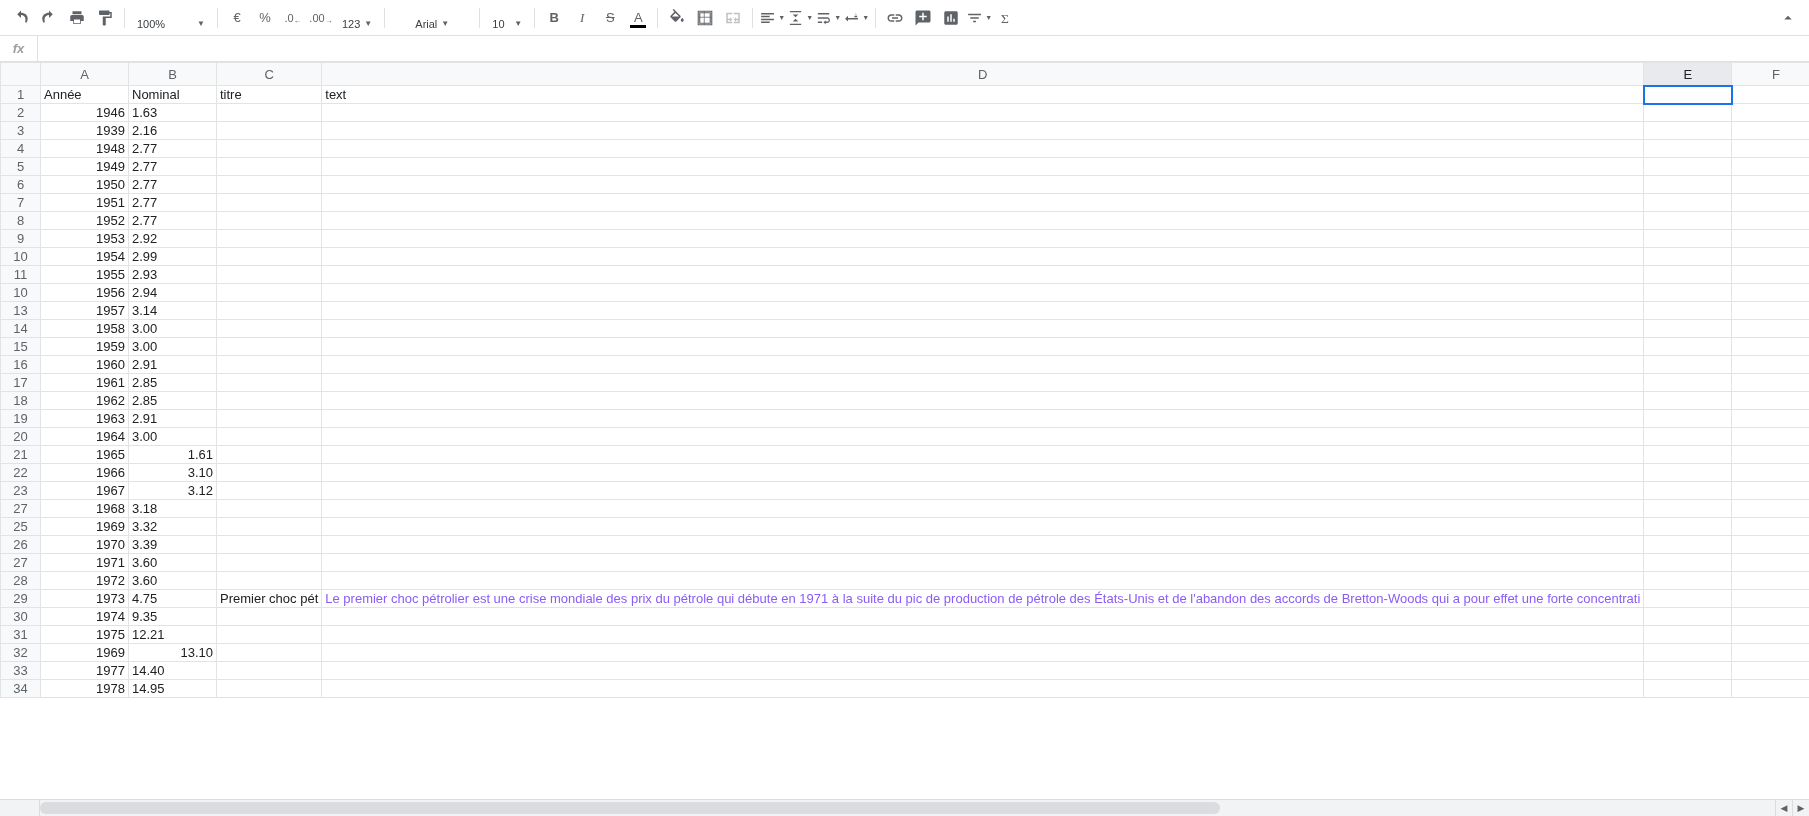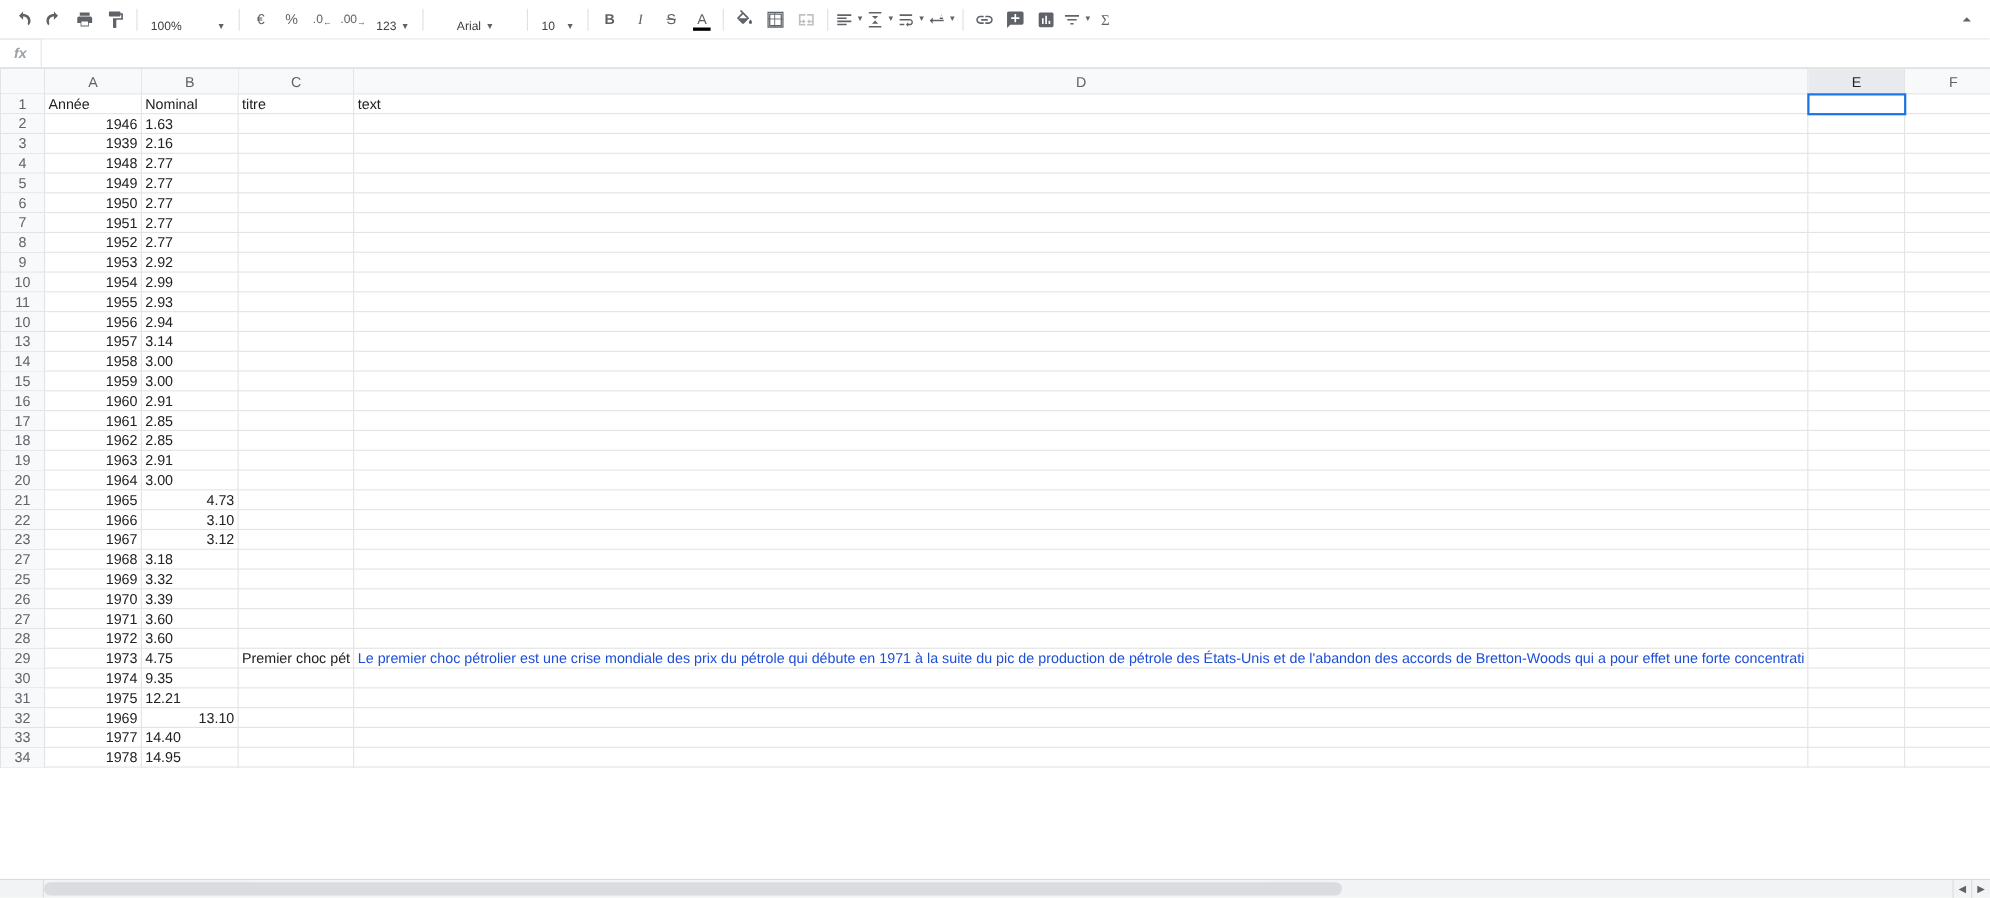--- a/index.html
+++ b/index.html
@@ -30,21 +30,21 @@
 .grid th, .grid td { border: 1px solid #e2e3e3; font-size: 13px; white-space: nowrap; overflow: hidden; }
 .grid thead th { background: #f8f9fa; color: #5f6368; font-weight: normal; text-align: center; height: 23px; position: sticky; top: 0; z-index: 2; }
 .grid thead th.corner { width: 40px; background: #f8f9fa; position: sticky; left: 0; z-index: 3; }
 .grid tbody th { width: 40px; background: #f8f9fa; color: #5f6368; font-weight: normal; text-align: center; height: 18px; position: sticky; left: 0; z-index: 1; }
 .grid td { height: 18px; padding: 0 3px; text-align: left; background: #fff; }
 .grid td.num { text-align: right; }
 .grid .col-A { width: 88px; }
 .grid .col-B { width: 88px; }
 .grid .col-std { width: 88px; }
 .grid td.overflow { overflow: visible; }
-.grid td.link { color: #1d4ed8; }
+.grid td.link { color: #8b5cf6; }
 .grid thead th.selected-col { background: #e8eaed; color:#202124; }
 .grid td.selected-cell { outline: 2px solid #1a73e8; outline-offset: -1px; }
 
 
 .hscroll { position: absolute; bottom: 0; left: 0; right: 0; height: 17px; background: #f1f3f4; border-top: 1px solid #dadce0; display: flex; align-items: center; }
 .hscroll-corner { width: 40px; height: 100%; border-right: 1px solid #dadce0; }
 .hscroll-track { flex: 1; height: 100%; position: relative; }
 .hscroll-thumb { position: absolute; left: 0; top: 2px; bottom: 2px; width: 68%; background: #dadce0; border-radius: 6px; }
 .hscroll-arrows { display: flex; }
 .hscroll-arrow { width: 17px; height: 17px; display:flex; align-items:center; justify-content:center; font-size:9px; color:#5f6368; border-left:1px solid #dadce0; cursor:pointer; }
@@ -379,21 +379,21 @@
           <td class="num">1964</td>
           <td>3.00</td>
           <td></td>
           <td></td>
           <td></td>
           <td></td>
         </tr>
         <tr>
           <th>21</th>
           <td class="num">1965</td>
-          <td class="num">4.73</td>
+          <td class="num">1.61</td>
           <td></td>
           <td></td>
           <td></td>
           <td></td>
         </tr>
         <tr>
           <th>22</th>
           <td class="num">1966</td>
           <td class="num">3.10</td>
           <td></td>

